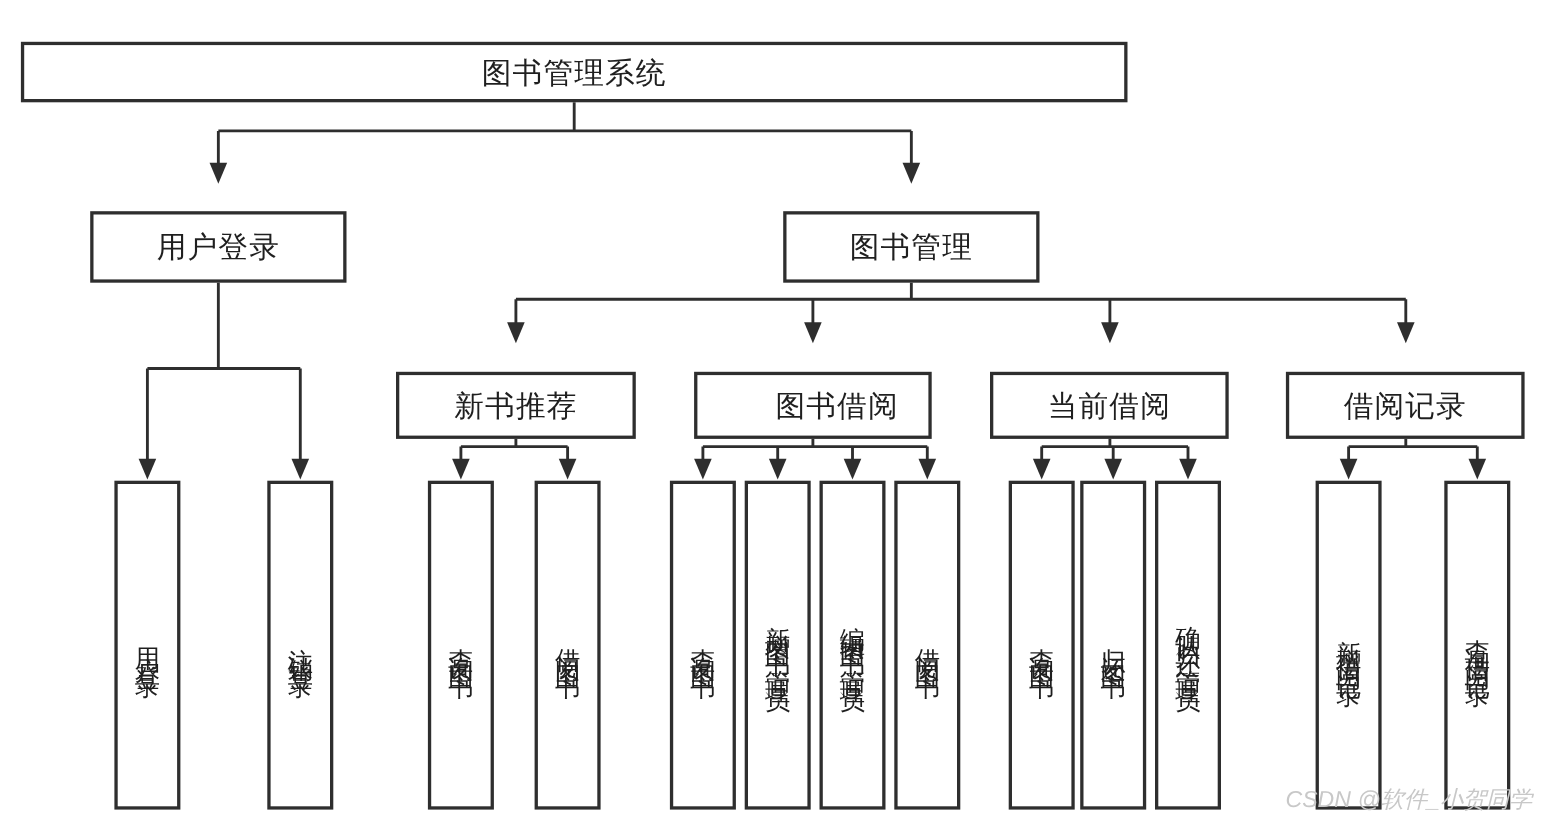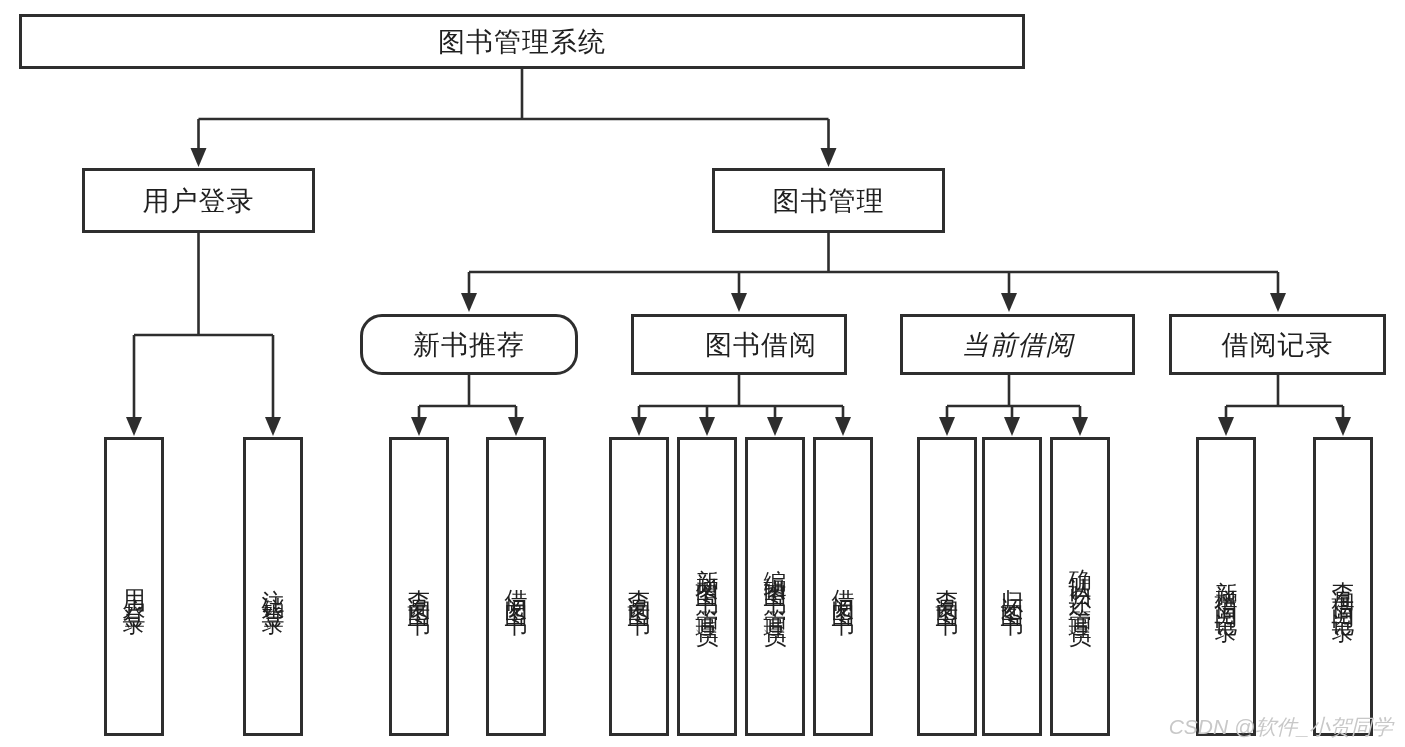--- a/index.html
+++ b/index.html
@@ -21,20 +21,21 @@
   .wires polygon{fill:var(--line);stroke:none;}
   .hnode{
     position:absolute;
     box-sizing:border-box;
     border:3px solid var(--line);
     background:var(--bg);
     display:flex;align-items:center;justify-content:center;
     font-size:27px;color:var(--text);
     letter-spacing:1px;
     z-index:2;
+    margin-top:24px;
   }
   .vnode{
     position:absolute;
     box-sizing:border-box;
     top:437px;height:299px;width:60px;
     border:3px solid var(--line);
     background:var(--bg);
     writing-mode:vertical-rl;
     text-orientation:mixed;
     display:flex;align-items:center;justify-content:center;
@@ -98,23 +99,23 @@
       <polygon points="1218,417 1234,417 1226,436"></polygon>
       <polygon points="1335,417 1351,417 1343,436"></polygon>
     </g>
   </svg>
 
   <div class="hnode" style="left:19px;top:14px;width:1006px;height:55px;">图书管理系统</div>
 
   <div class="hnode" style="left:82px;top:168px;width:233px;height:65px;">用户登录</div>
   <div class="hnode" style="left:712px;top:168px;width:233px;height:65px;text-align:right;">图书管理</div>
 
-  <div class="hnode" style="left:360px;top:314px;width:218px;height:61px;border-radius:22px;">新书推荐</div>
+  <div class="hnode" style="left:360px;top:314px;width:218px;height:61px;">新书推荐</div>
   <div class="hnode" style="left:631px;top:314px;width:216px;height:61px;padding-left:44px;">图书借阅</div>
-  <div class="hnode" style="left:900px;top:314px;width:235px;height:61px;font-style:italic;">当前借阅</div>
+  <div class="hnode" style="left:900px;top:314px;width:217px;height:61px;">当前借阅</div>
   <div class="hnode" style="left:1169px;top:314px;width:217px;height:61px;">借阅记录</div>
 
   <div class="vnode" style="left:104px;">用户登录</div>
   <div class="vnode" style="left:243px;">注销登录</div>
 
   <div class="vnode" style="left:389px;">查询图书</div>
   <div class="vnode" style="left:486px;">借阅图书</div>
 
   <div class="vnode" style="left:609px;">查询图书</div>
   <div class="vnode" style="left:677px;">新增图书（管理员）</div>

